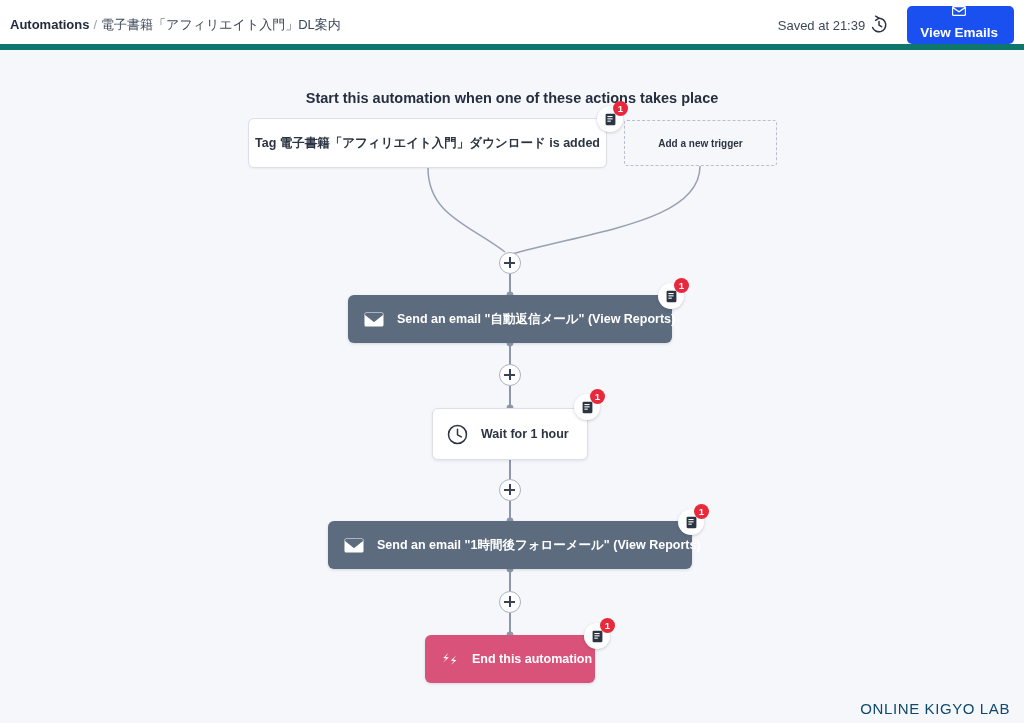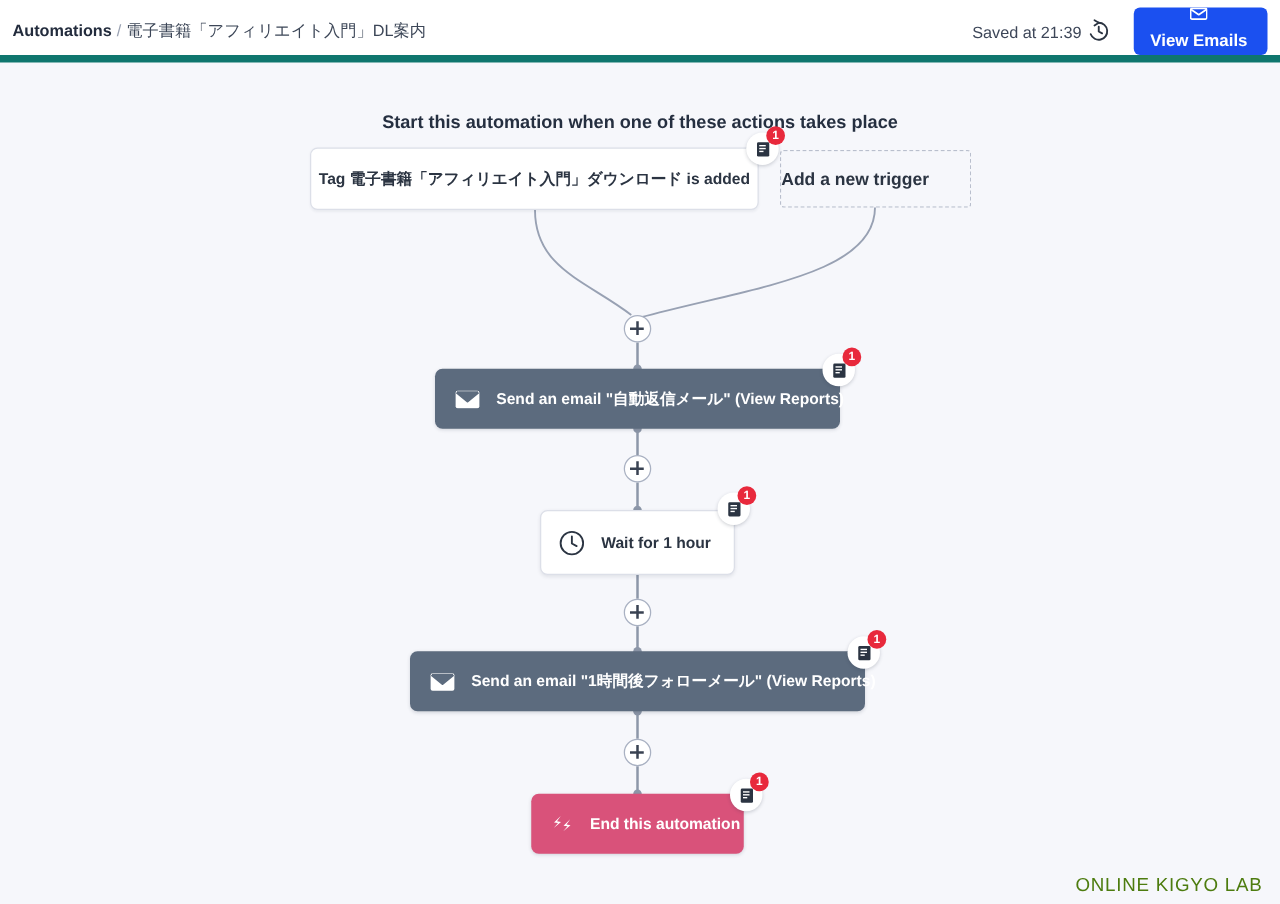--- a/index.html
+++ b/index.html
@@ -160,22 +160,22 @@
   }
 
   .add-trigger-card {
     top: 70px;
     left: 624px;
     width: 153px;
     height: 46px;
     background: transparent;
     border: 1px dashed #b9bfcd;
     border-radius: 3px;
-    justify-content: flex-start;
-    font-size: 14px;
+    justify-content: center;
+    font-size: 10px;
     font-weight: bold;
     color: #2b3442;
     cursor: pointer;
   }
 
   
   .email-node {
     background: #5c6b7e;
     color: #ffffff;
     font-size: 12.5px;
@@ -303,21 +303,21 @@
   .badge-wait    { left: 574px; top: 344px; }
   .badge-email2  { left: 678px; top: 459px; }
   .badge-end     { left: 584px; top: 573px; }
 
   .watermark {
     position: absolute;
     right: 14px;
     bottom: 6px;
     font-size: 15px;
     letter-spacing: 0.6px;
-    color: #4d7c0f;
+    color: #0c4a6e;
     z-index: 5;
     user-select: none;
   }
 </style>
 </head>
 <body>
 
 <div class="header">
 
   <div class="breadcrumb">

